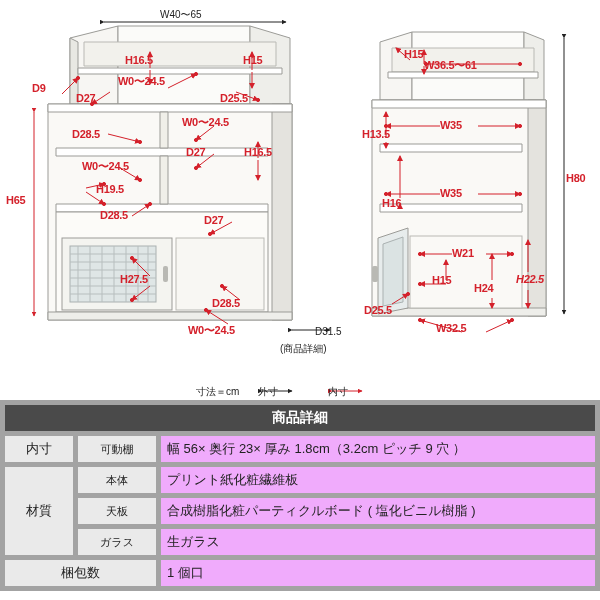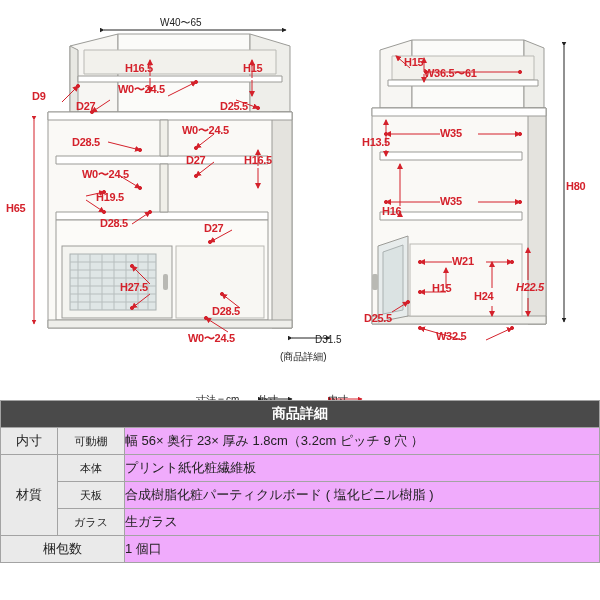--- a/index.html
+++ b/index.html
@@ -5,21 +5,21 @@
   html,body{margin:0;padding:0;}
   body{
     width:600px;height:600px;
     background:#ffffff;
     font-family:"Liberation Sans", sans-serif;
     color:#222;
     overflow:hidden;
     position:relative;
   }
   #diagram{
-    position:absolute;left:0;top:16px;width:520px;height:400px;
+    position:absolute;left:0;top:8px;width:520px;height:400px;
   }
   .dim{
     position:absolute;
     color:#d4212b;
     font-size:11px;
     font-weight:bold;
     white-space:nowrap;
     letter-spacing:-0.3px;
   }
   .dimblack{
@@ -35,22 +35,22 @@
     white-space:nowrap;
   }
   svg.lines{position:absolute;left:0;top:0;width:600px;height:400px;}
   
   #detail{
     position:absolute;left:0;top:400px;width:600px;
     border-collapse:collapse;
     font-size:13px;
   }
   #detail td,#detail th{
-    border:1px solid #a3a3a3;
-    padding:4px 0;
+    border:5px solid #a3a3a3;
+    padding:4px 6px;
     vertical-align:middle;
   }
   .thead{
     background:#4a4a4a;color:#fff;text-align:center;font-weight:bold;
     font-size:14px;padding:6px;
   }
   .lbl{background:#eaeaea;text-align:center;width:56px;font-size:13px;}
   .lbl2{background:#eaeaea;text-align:center;width:66px;font-size:11px;}
   .val{background:#f0abfc;font-size:13px;}
 </style>

